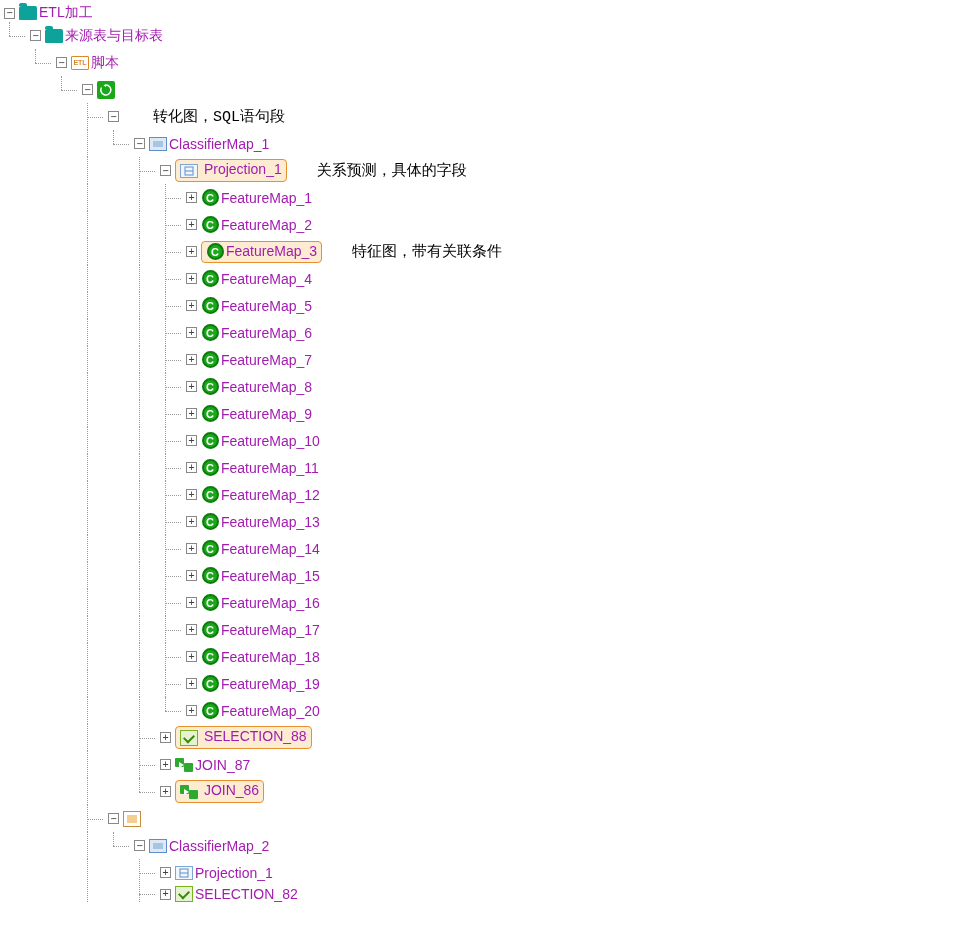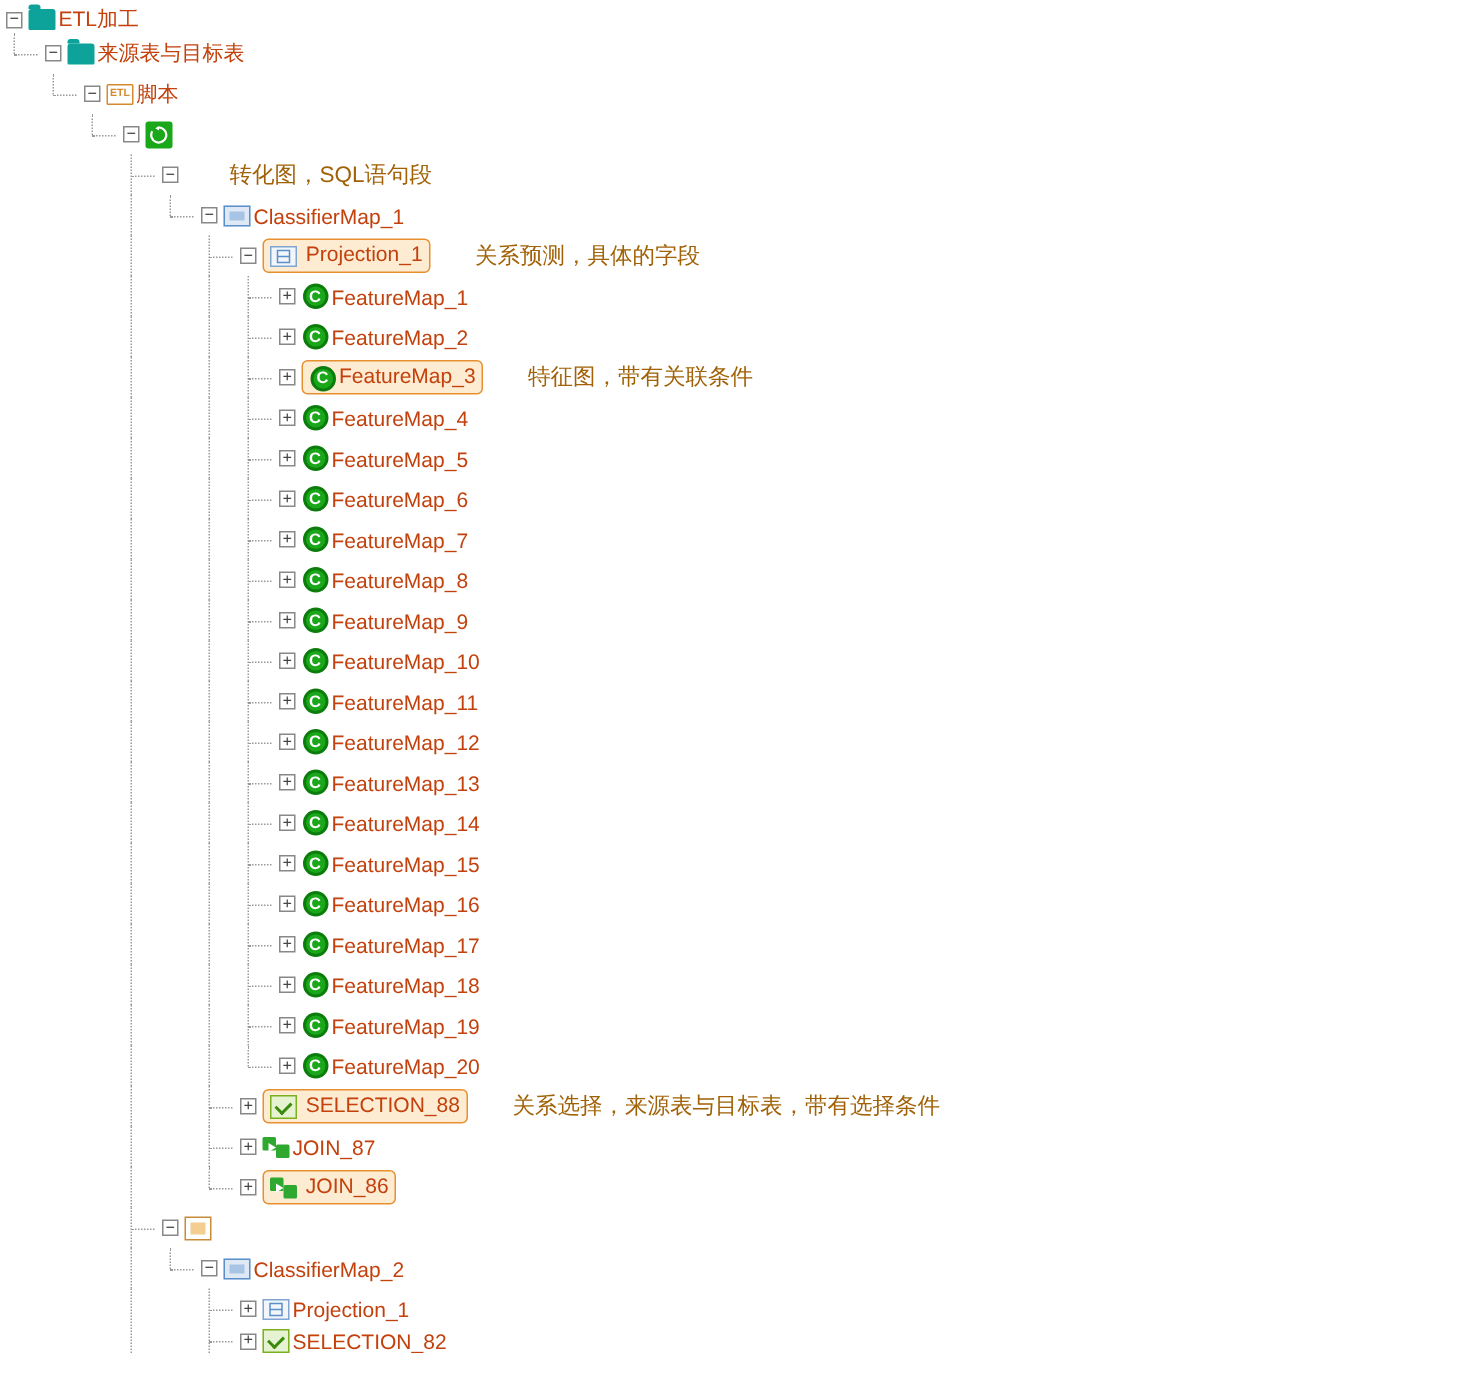--- a/index.html
+++ b/index.html
@@ -1,41 +1,41 @@
 <!DOCTYPE html>
 <html><head>
 <meta charset="utf-8">
 <style>
 * { box-sizing: border-box; margin: 0; padding: 0; }
 body { font-family: Arial, "Microsoft YaHei", sans-serif; font-size: 14px; background: #fff; width: 980px; }
 .tree { padding: 4px; position: relative; }
 .toggle { width: 11px; height: 11px; border: 1px solid #888; display: inline-flex; align-items: center; justify-content: center; font-size: 10px; line-height: 1; background: #fff; color: #444; margin-right: 4px; cursor: pointer; font-family: monospace; flex-shrink:0; }
 .icon { display: inline-flex; width: 18px; height: 18px; align-items: center; justify-content: center; margin-right: 2px; flex-shrink:0; }
-.label { color: #c2410c; }
+.label { color: #a21caf; }
 .folder-teal { width:18px; height:14px; background:#0da39a; border-radius:2px 2px 1px 1px; position:relative; }
 .folder-teal::before { content:''; position:absolute; top:-3px; left:0; width:8px; height:3px; background:#0da39a; border-radius:2px 2px 0 0; }
 .folder-orange { width:18px; height:14px; background:#fff; border:1px solid #d68a2e; border-radius:1px; position:relative; display:flex; align-items:center; justify-content:center; font-size:7px; color:#d68a2e; font-weight:bold; }
 .refresh-icon { width:18px; height:18px; background:#1aa81a; border-radius:2px; display:flex; align-items:center; justify-content:center; }
 .refresh-icon svg { width:12px; height:12px; }
 .map-icon { width:18px; height:16px; background:#fff; border:1px solid #c78b3a; display:flex; align-items:center; justify-content:center; }
 .map-icon-inner { width:10px; height:8px; background:#f4cd90; }
 .blue-box { width:18px; height:14px; background:#dfe9f5; border:1px solid #5a8fca; display:flex; align-items:center; justify-content:center; }
 .blue-box-h { width:10px; height:6px; background:#a7c4e4; }
 .proj-box { width:18px; height:14px; background:#f2f6fb; border:1px solid #7fa5d0; display:flex; align-items:center; justify-content:center; }
 .proj-box svg { width:10px; height:10px; }
 .feature-icon { width:17px; height:17px; border-radius:50%; background:#1aa81a; border:2px solid #0c7d0c; display:flex; align-items:center; justify-content:center; color:#fff; font-weight:bold; font-size:11px; }
 .sel-icon { width:18px; height:16px; background:#e6f3d2; border:1px solid #7bb01f; position:relative; }
 .sel-icon::after { content:''; position:absolute; left:3px; top:3px; width:8px; height:5px; border-left:2px solid #3a8a0c; border-bottom:2px solid #3a8a0c; transform:rotate(-45deg); }
 .join-icon { width:18px; height:14px; position:relative; }
 .join-icon::before, .join-icon::after { content:''; position:absolute; width:9px; height:9px; border-radius:1px; }
 .join-icon::before { left:0; top:0; background:#2fa82f; }
 .join-icon::after { right:0; bottom:0; background:#2fa82f; }
 .join-arrow { position:absolute; left:4px; top:4px; width:0; height:0; border-left:5px solid #fff; border-top:3px solid transparent; border-bottom:3px solid transparent; z-index:1; }
 .highlight { background:#fdebd2; border:1px solid #e89030; border-radius:4px; padding:1px 4px; }
-.annot { color:#a16207; margin-left: 30px; font-size:15px; }
+.annot { color:#000000; margin-left: 30px; font-size:15px;font-family:Liberation Mono, monospace; }
 .row { display:flex; align-items:center; }
 .ind { width:26px; display:inline-block; flex-shrink:0; height:27px; position:relative; }
 .ind.line::before { content:''; position:absolute; left:5px; top:0; bottom:0; border-left:1px dotted #999; }
 .ind.tee::before { content:''; position:absolute; left:5px; top:0; bottom:0; border-left:1px dotted #999; }
 .ind.tee::after { content:''; position:absolute; left:5px; top:50%; width:16px; border-top:1px dotted #999; }
 .ind.end::before { content:''; position:absolute; left:5px; top:0; height:50%; border-left:1px dotted #999; }
 .ind.end::after { content:''; position:absolute; left:5px; top:50%; width:16px; border-top:1px dotted #999; }
 </style>
 </head>
 <body>
@@ -420,21 +420,20 @@
       <span class="ind line"></span>
       <span class="ind"></span>
       <span class="ind tee"></span>
   <span class="toggle">+</span>
   <span class="highlight">
     <span class="icon" style="vertical-align:middle;">
           <span class="sel-icon"></span>
         </span>
     <span class="label">SELECTION_88</span>
   </span>
-  <span class="annot">关系选择，来源表与目标表，带有选择条件</span>
 </div>
 
 <div class="row">
   <span class="ind"></span>
       <span class="ind"></span>
       <span class="ind"></span>
       <span class="ind line"></span>
       <span class="ind"></span>
       <span class="ind tee"></span>
   <span class="toggle">+</span>

